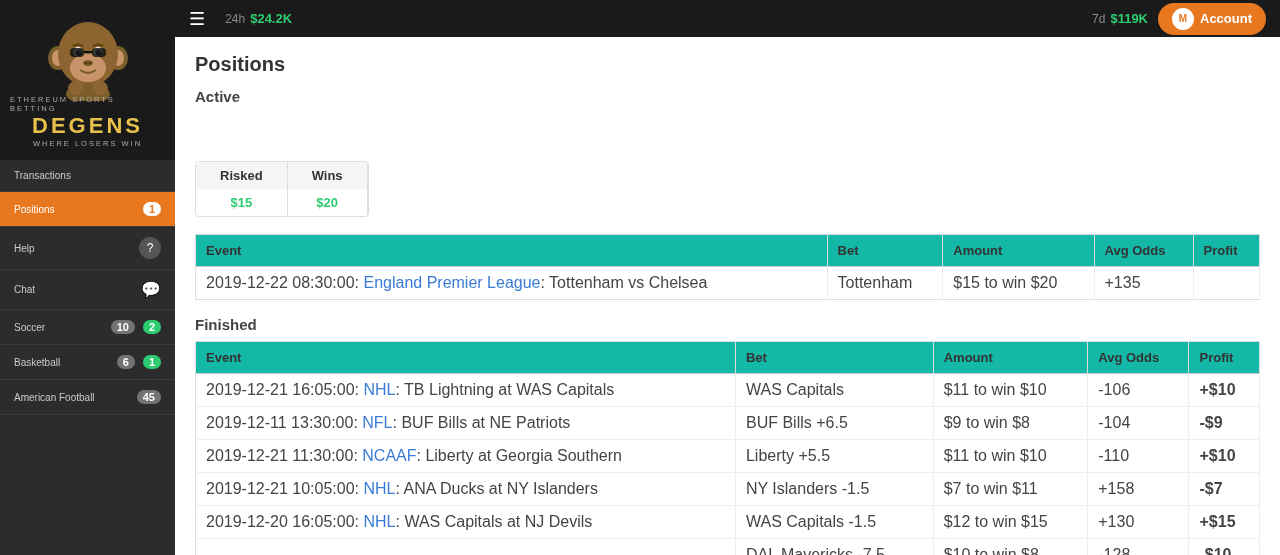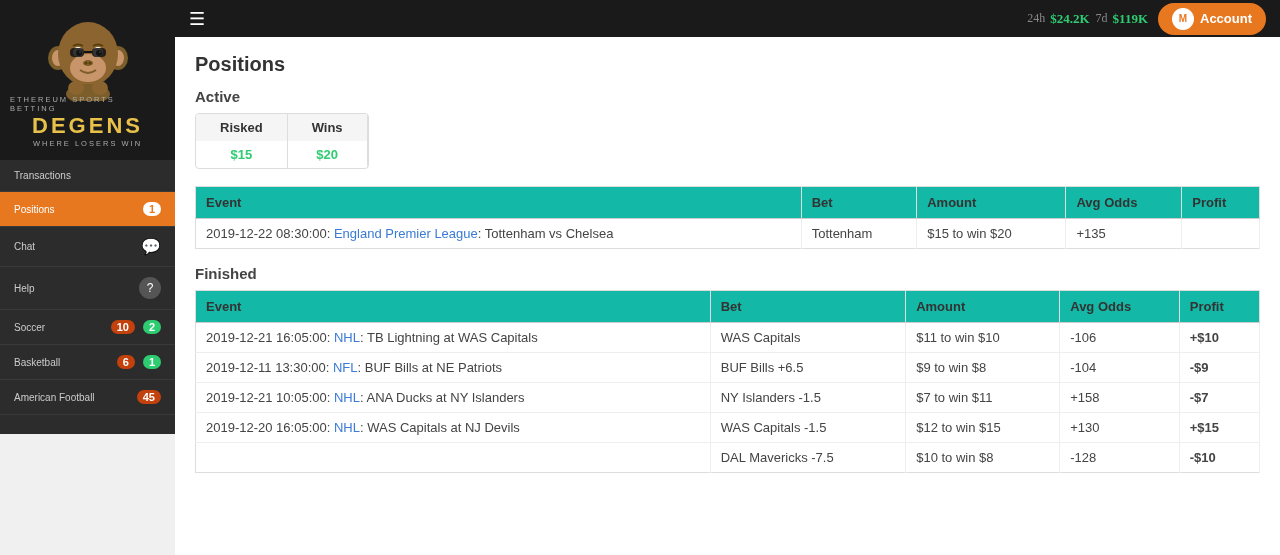--- a/index.html
+++ b/index.html
@@ -5,21 +5,21 @@
     * { margin: 0; padding: 0; box-sizing: border-box; }
     body { font-family: Arial, sans-serif; font-size: 13px; background: #f0f0f0; display: flex; height: 555px; overflow: hidden; }
 
     
     #sidebar {
       width: 175px;
       min-width: 175px;
       background: #2c2c2c;
       display: flex;
       flex-direction: column;
-      height: 434px;
+      height: 555px;
       overflow: hidden;
     }
     #logo-area {
       background: #1a1a1a;
       padding: 10px;
       display: flex;
       align-items: center;
       justify-content: center;
       height: 160px;
     }
@@ -30,21 +30,21 @@
       align-items: center;
       padding: 10px 14px;
       color: #ccc;
       cursor: pointer;
       border-bottom: 1px solid #3a3a3a;
       gap: 8px;
     }
     .sidebar-item.active { background: #e87820; color: #fff; }
     .sidebar-item .item-label { flex: 1; font-size: 10px; }
     .badge {
-      background: #c2410c;
+      background: #737373;
       color: #fff;
       border-radius: 10px;
       padding: 1px 6px;
       font-size: 11px;
       font-weight: bold;
     }
     .badge.green { background: #2ecc71; }
     .sidebar-item.active .badge { background: #fff; color: #e87820; }
 
     .icon-circle {
@@ -69,21 +69,21 @@
     #topbar {
       background: #1a1a1a;
       height: 37px;
       display: flex;
       align-items: center;
       padding: 0 14px;
       gap: 10px;
       flex-shrink: 0;
     }
     .hamburger { color: #fff; font-size: 18px; cursor: pointer; margin-right: 10px; }
-    .stats-area { flex: 1; display: flex; align-items: center; justify-content: flex-end; gap: 6px; font-family: Liberation Serif, serif; }
+    .stats-area { flex: 1; display: flex; align-items: center; justify-content: space-between; gap: 14px; }
     .stat-item { display: flex; gap: 5px; align-items: center; color: #888; font-size: 12px; }
     .stat-value { color: #2ecc71; font-weight: bold; font-size: 13px; }
     .account-btn {
       background: #e87820;
       color: #fff;
       border: none;
       border-radius: 20px;
       padding: 5px 14px;
       cursor: pointer;
       display: flex;
@@ -109,20 +109,21 @@
     h2.page-title { font-size: 20px; font-weight: bold; color: #333; margin-bottom: 12px; }
     h3.section-title { font-size: 15px; font-weight: bold; color: #444; margin-bottom: 8px; }
 
     
     .summary-table {
       border: 1px solid #ddd;
       border-radius: 4px;
       overflow: hidden;
       display: inline-block;
       margin-bottom: 14px;
+      margin-top: 48px;
     }
     .summary-table table { border-collapse: collapse; }
     .summary-table th {
       background: #f5f5f5;
       padding: 6px 24px;
       font-weight: bold;
       color: #333;
       border-right: 1px solid #ddd;
       text-align: center;
       font-size: 13px;
@@ -150,21 +151,21 @@
       font-size: 13px;
       color: #333;
       border-bottom: 1px solid #ccc;
       border-right: 1px solid #ddd;
     }
     .data-table td {
       padding: 7px 10px;
       border-bottom: 1px solid #eee;
       border-right: 1px solid #eee;
       color: #444;
-      font-size: 13px;
+      font-size: 16px;
     }
     .data-table tr:last-child td { border-bottom: none; }
     .link-text { color: #3a7bd5; text-decoration: none; }
     .profit-pos { color: #2ecc71; font-weight: bold; }
     .profit-neg { color: #e74c3c; font-weight: bold; }
 
     
     .logo-container {
       display: flex;
       flex-direction: column;
@@ -228,27 +229,27 @@
       <span class="item-label">Transactions</span>
     </div>
 
     <div class="sidebar-item active">
       <span class="item-label">Positions</span>
       <span class="badge">1</span>
     </div>
 
 
     <div class="sidebar-item">
+      <span class="item-label">Help</span>
+      <span class="icon-circle">?</span>
+    </div>
+
+    <div class="sidebar-item">
       <span class="item-label">Chat</span>
       <span style="font-size:16px;color:#aaa;">💬</span>
-    </div>
-
-    <div class="sidebar-item">
-      <span class="item-label">Help</span>
-      <span class="icon-circle">?</span>
     </div>
 
     <div class="sidebar-item">
       <span class="item-label">Soccer</span>
       <span class="badge">10</span>
       <span class="badge green">2</span>
     </div>
 
     <div class="sidebar-item">
       <span class="item-label">Basketball</span>
@@ -353,20 +354,27 @@
               <td class="profit-pos">+$10</td>
             </tr>
             <tr>
               <td><span>2019-12-11 13:30:00: </span><a class="link-text" href="#">NFL</a><span>: BUF Bills at NE Patriots</span></td>
               <td>BUF Bills +6.5</td>
               <td>$9 to win $8</td>
               <td>-104</td>
               <td class="profit-neg">-$9</td>
             </tr>
             <tr>
+              <td><span>2019-12-21 11:30:00: </span><a class="link-text" href="#">NCAAF</a><span>: Liberty at Georgia Southern</span></td>
+              <td>Liberty +5.5</td>
+              <td>$11 to win $10</td>
+              <td>-110</td>
+              <td class="profit-pos">+$10</td>
+            </tr>
+            <tr>
               <td><span>2019-12-21 10:05:00: </span><a class="link-text" href="#">NHL</a><span>: ANA Ducks at NY Islanders</span></td>
               <td>NY Islanders -1.5</td>
               <td>$7 to win $11</td>
               <td>+158</td>
               <td class="profit-neg">-$7</td>
             </tr>
             <tr>
               <td><span>2019-12-20 16:05:00: </span><a class="link-text" href="#">NHL</a><span>: WAS Capitals at NJ Devils</span></td>
               <td>WAS Capitals -1.5</td>
               <td>$12 to win $15</td>

